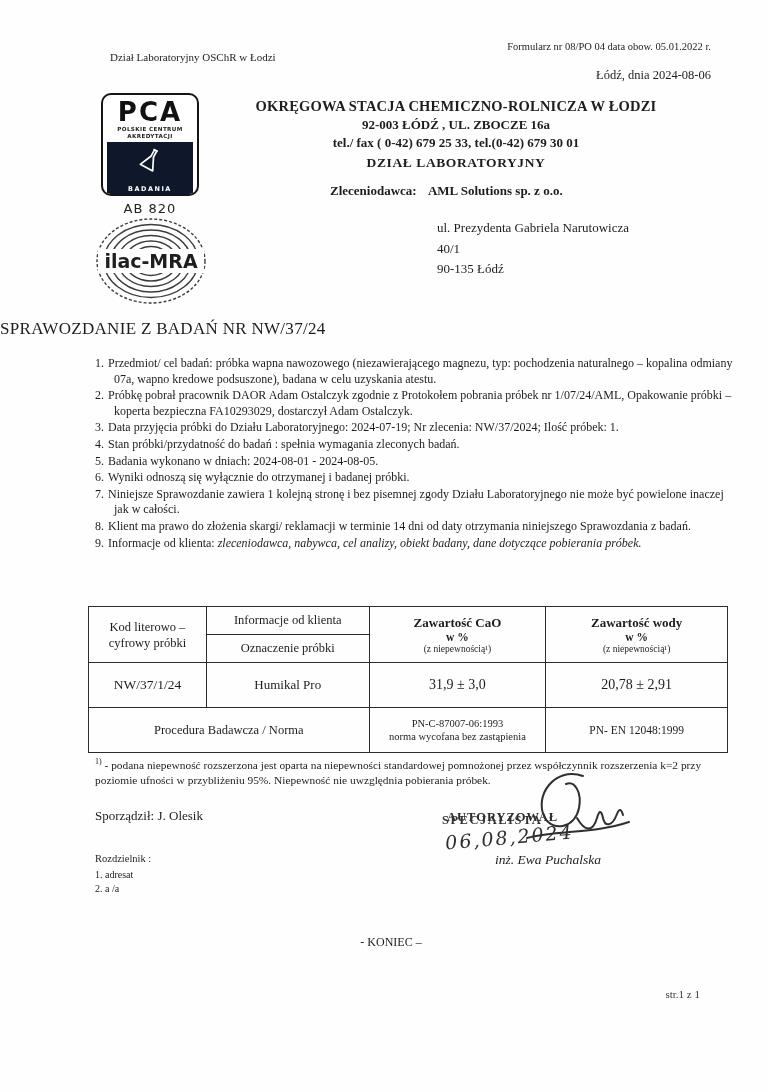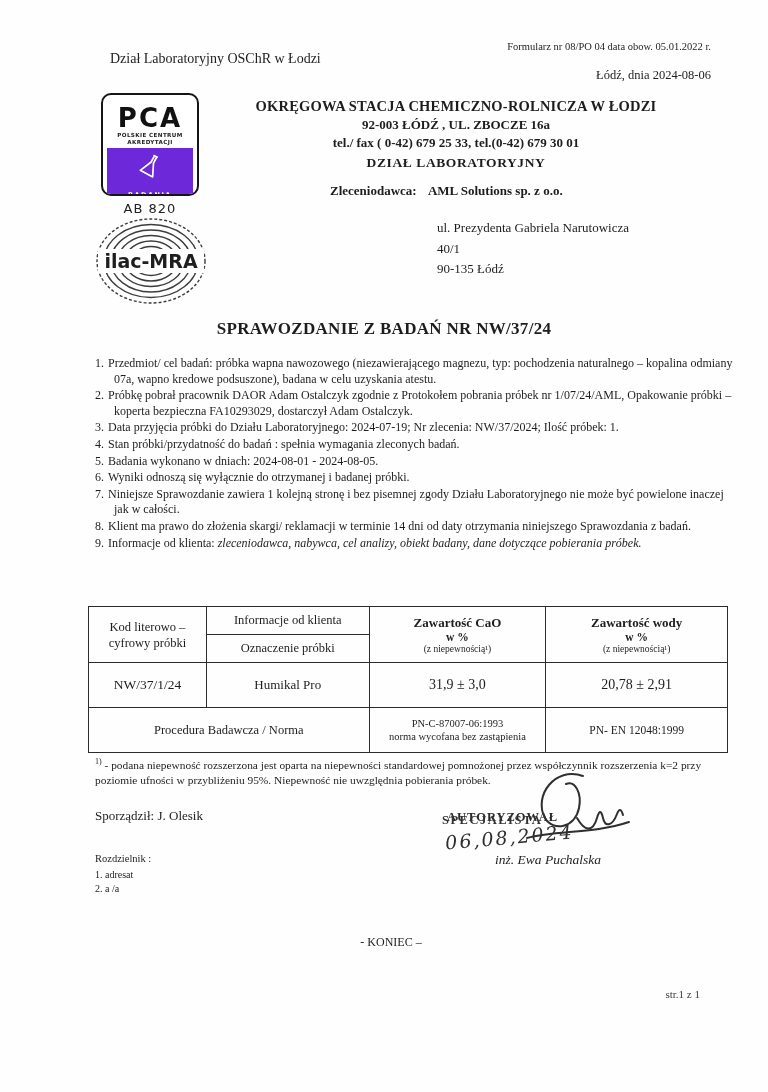--- a/index.html
+++ b/index.html
@@ -8,46 +8,46 @@
     position:relative;
     width:768px;height:1092px;
     margin:0 auto;
     background:#fefefe;
     font-family:"Liberation Serif", serif;
     color:#1d1d1d;
     overflow:hidden;
   }
   .abs{position:absolute;}
   
-  .dept-line{left:110px;top:51px;font-size:14px;}
+  .dept-line{left:110px;top:51px;font-size:11px;}
   .form-line{right:57px;top:41px;font-size:10.5px;}
   .city-date{right:57px;top:68px;font-size:12.5px;}
   
   .pca-block{left:101px;top:93px;width:98px;text-align:center;}
   .pca-box{border:2px solid #151515;border-radius:10px;height:99px;background:#fff;overflow:hidden;}
-  .pca-acronym{font-family:"DejaVu Sans",sans-serif;font-weight:bold;font-size:26px;line-height:27px;letter-spacing:2px;margin-top:10px;color:#111;}
+  .pca-acronym{font-family:"DejaVu Sans",sans-serif;font-weight:bold;font-size:26px;line-height:27px;letter-spacing:2px;margin-top:4px;color:#111;}
   .pca-sub{font-family:"DejaVu Sans",sans-serif;font-weight:bold;font-size:5.6px;line-height:6.5px;letter-spacing:.4px;color:#222;}
-  .pca-black{background:#6d28d9;margin:3px 4px 0;height:54px;position:relative;}
+  .pca-black{background:#0f172a;margin:3px 4px 0;height:54px;position:relative;}
   .pca-flask{position:absolute;left:50%;top:4px;transform:translateX(-50%);}
   .pca-badania{position:absolute;bottom:3px;width:100%;color:#fff;font-family:"DejaVu Sans",sans-serif;font-weight:bold;font-size:6.5px;letter-spacing:1.5px;}
   .pca-number{font-family:"DejaVu Sans",sans-serif;font-size:13px;margin-top:5px;letter-spacing:1px;color:#222;}
   
   .org-header{left:200px;top:98px;width:512px;text-align:center;font-weight:bold;}
   .org-name{font-size:14.5px;letter-spacing:.2px;}
   .org-addr{font-size:13px;margin-top:2px;}
   .org-tel{font-size:13px;margin-top:2px;}
   .org-dept{font-size:13.5px;margin-top:4px;letter-spacing:.6px;}
   .client-line{left:330px;top:183px;font-weight:bold;font-size:13px;}
   .client-line .cl-name{margin-left:8px;}
   
   .ilac{left:94px;top:215px;}
   
   .client-address{left:437px;top:218px;width:270px;font-weight:normal;font-size:13px;line-height:20.5px;}
   
-  .report-title{left:0;top:319px;width:768px;text-align:center;font-weight:bold;font-size:17px;letter-spacing:.3px;}
+  .report-title{left:0;top:319px;width:768px;font-weight:normal;font-size:17px;letter-spacing:.3px;}
   
   .items{left:95px;top:356px;width:640px;font-size:12px;line-height:15.6px;}
   .item{padding-left:19px;text-indent:-19px;margin-bottom:1px;}
   .item .num{padding-right:4px;}
   .item .it{font-style:italic;}
   
   .results-heading{left:0;top:575px;width:768px;text-align:center;font-weight:bold;font-size:13.5px;letter-spacing:.5px;}
   .results-table{left:88px;top:606px;}
   table{border-collapse:collapse;width:640px;}
   td{border:1.6px solid #2b2b2b;text-align:center;vertical-align:middle;padding:1px 3px;}

